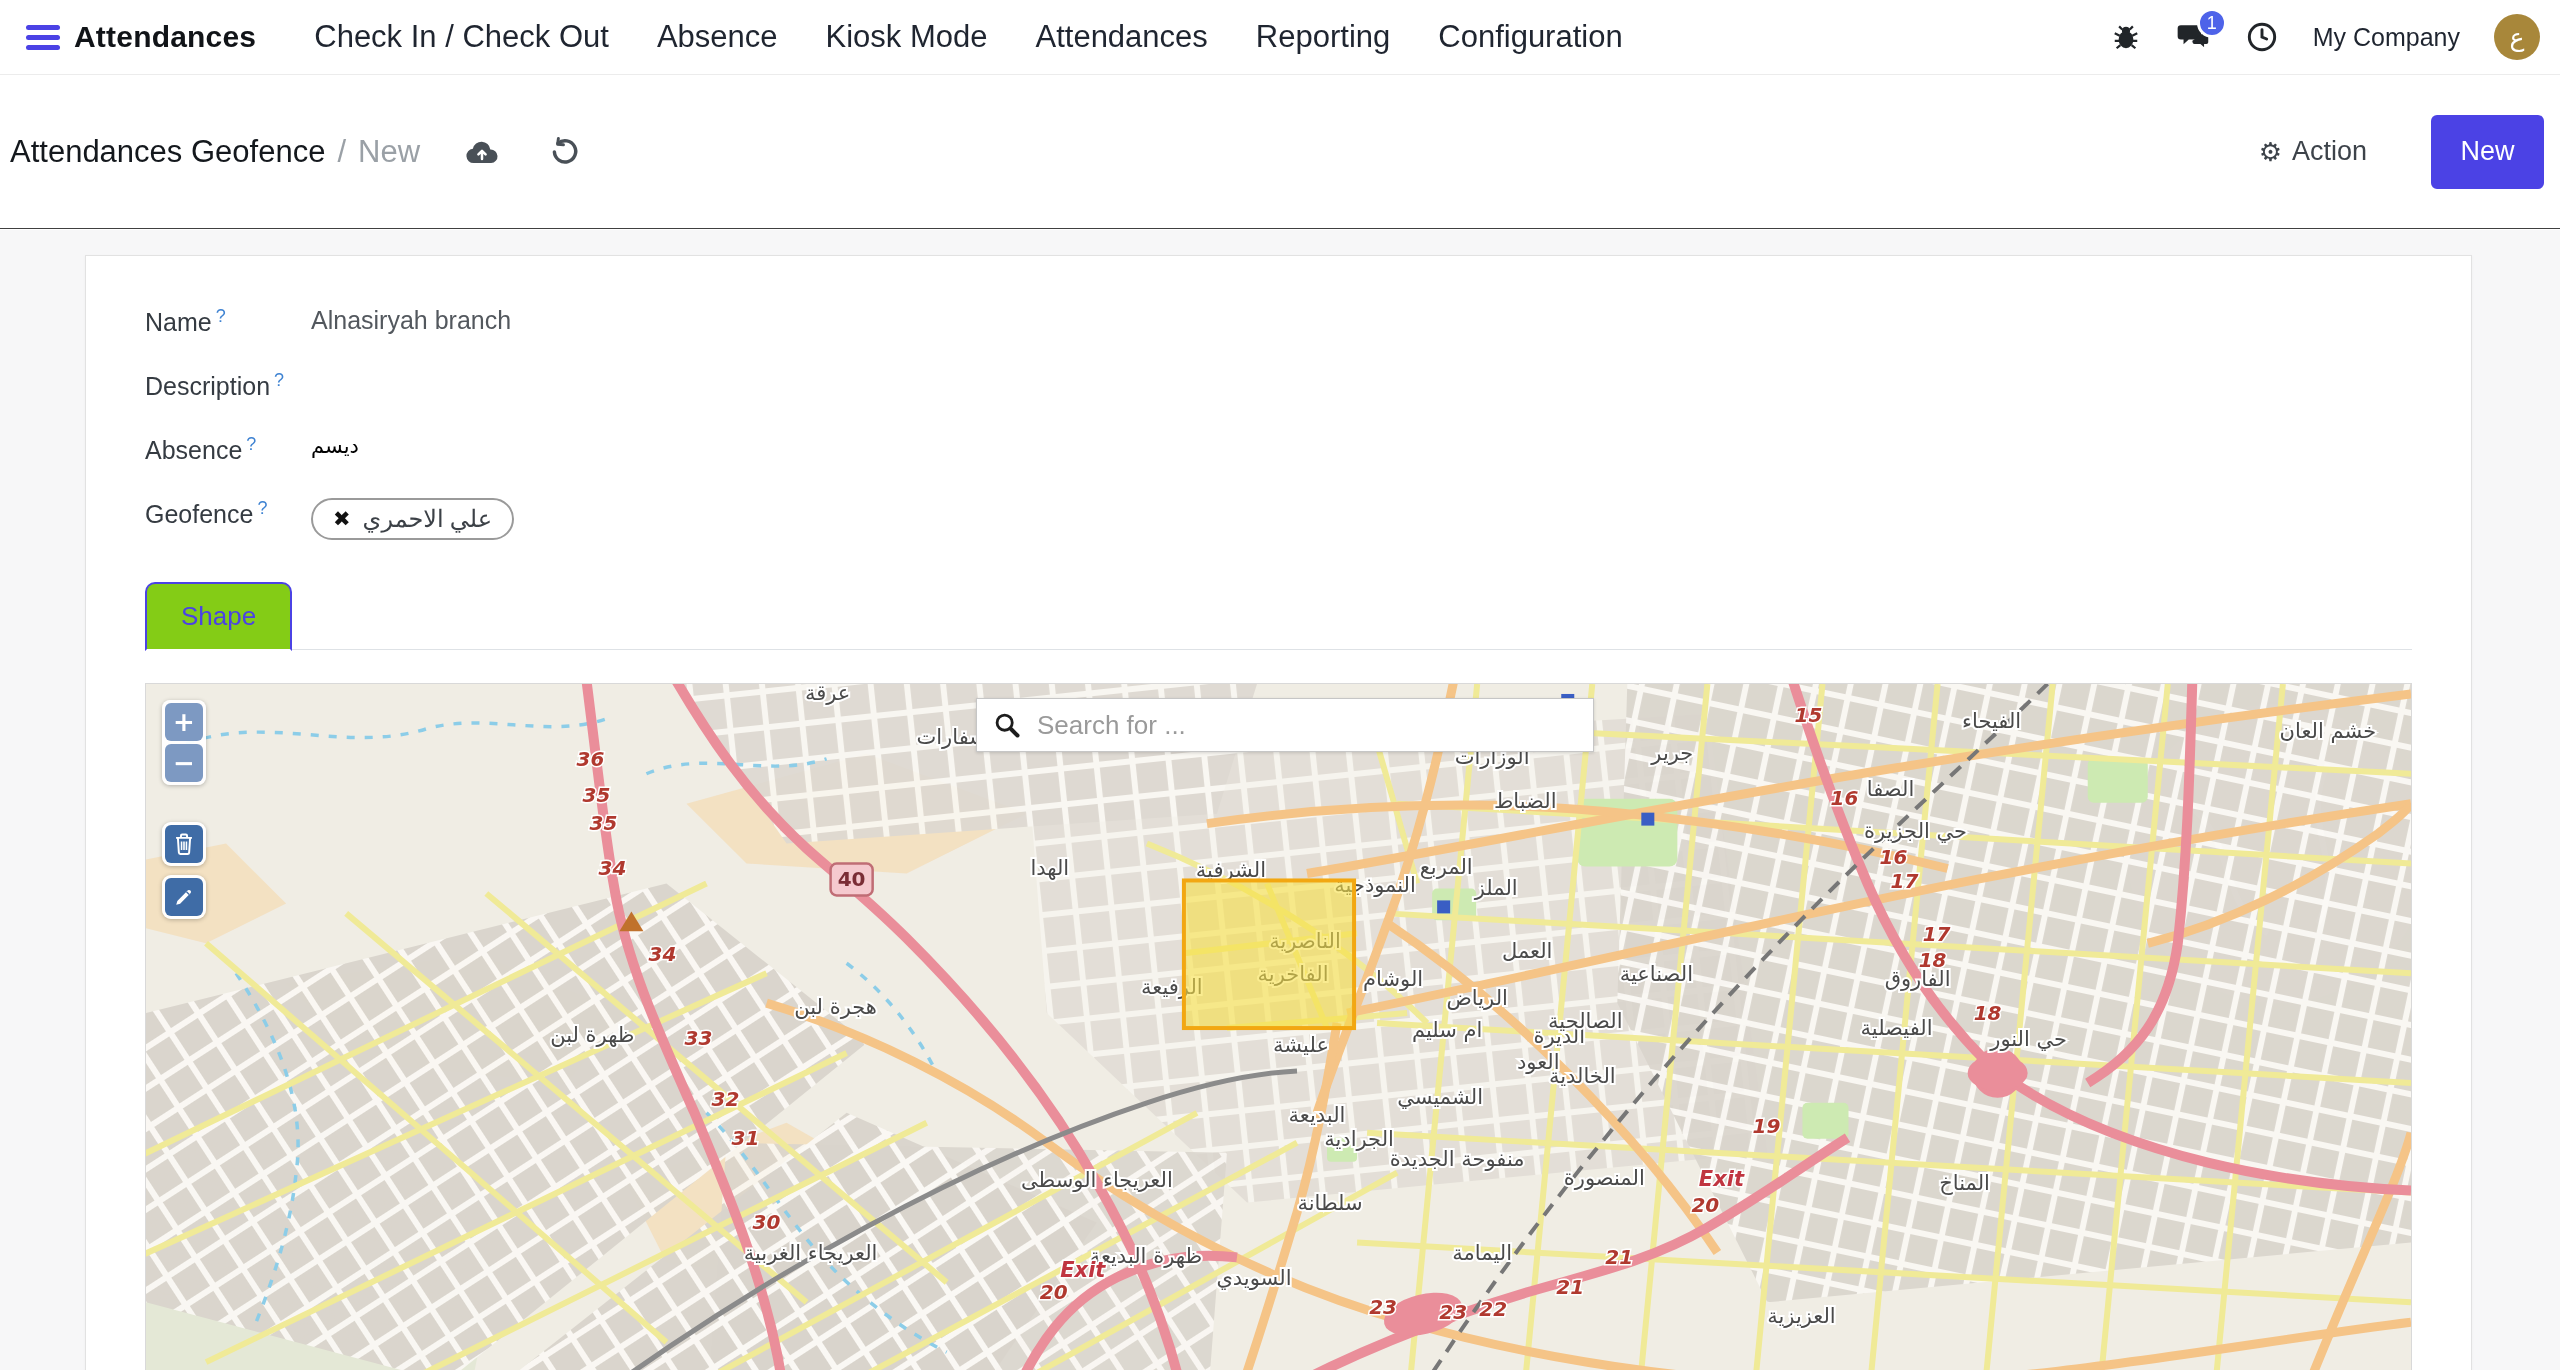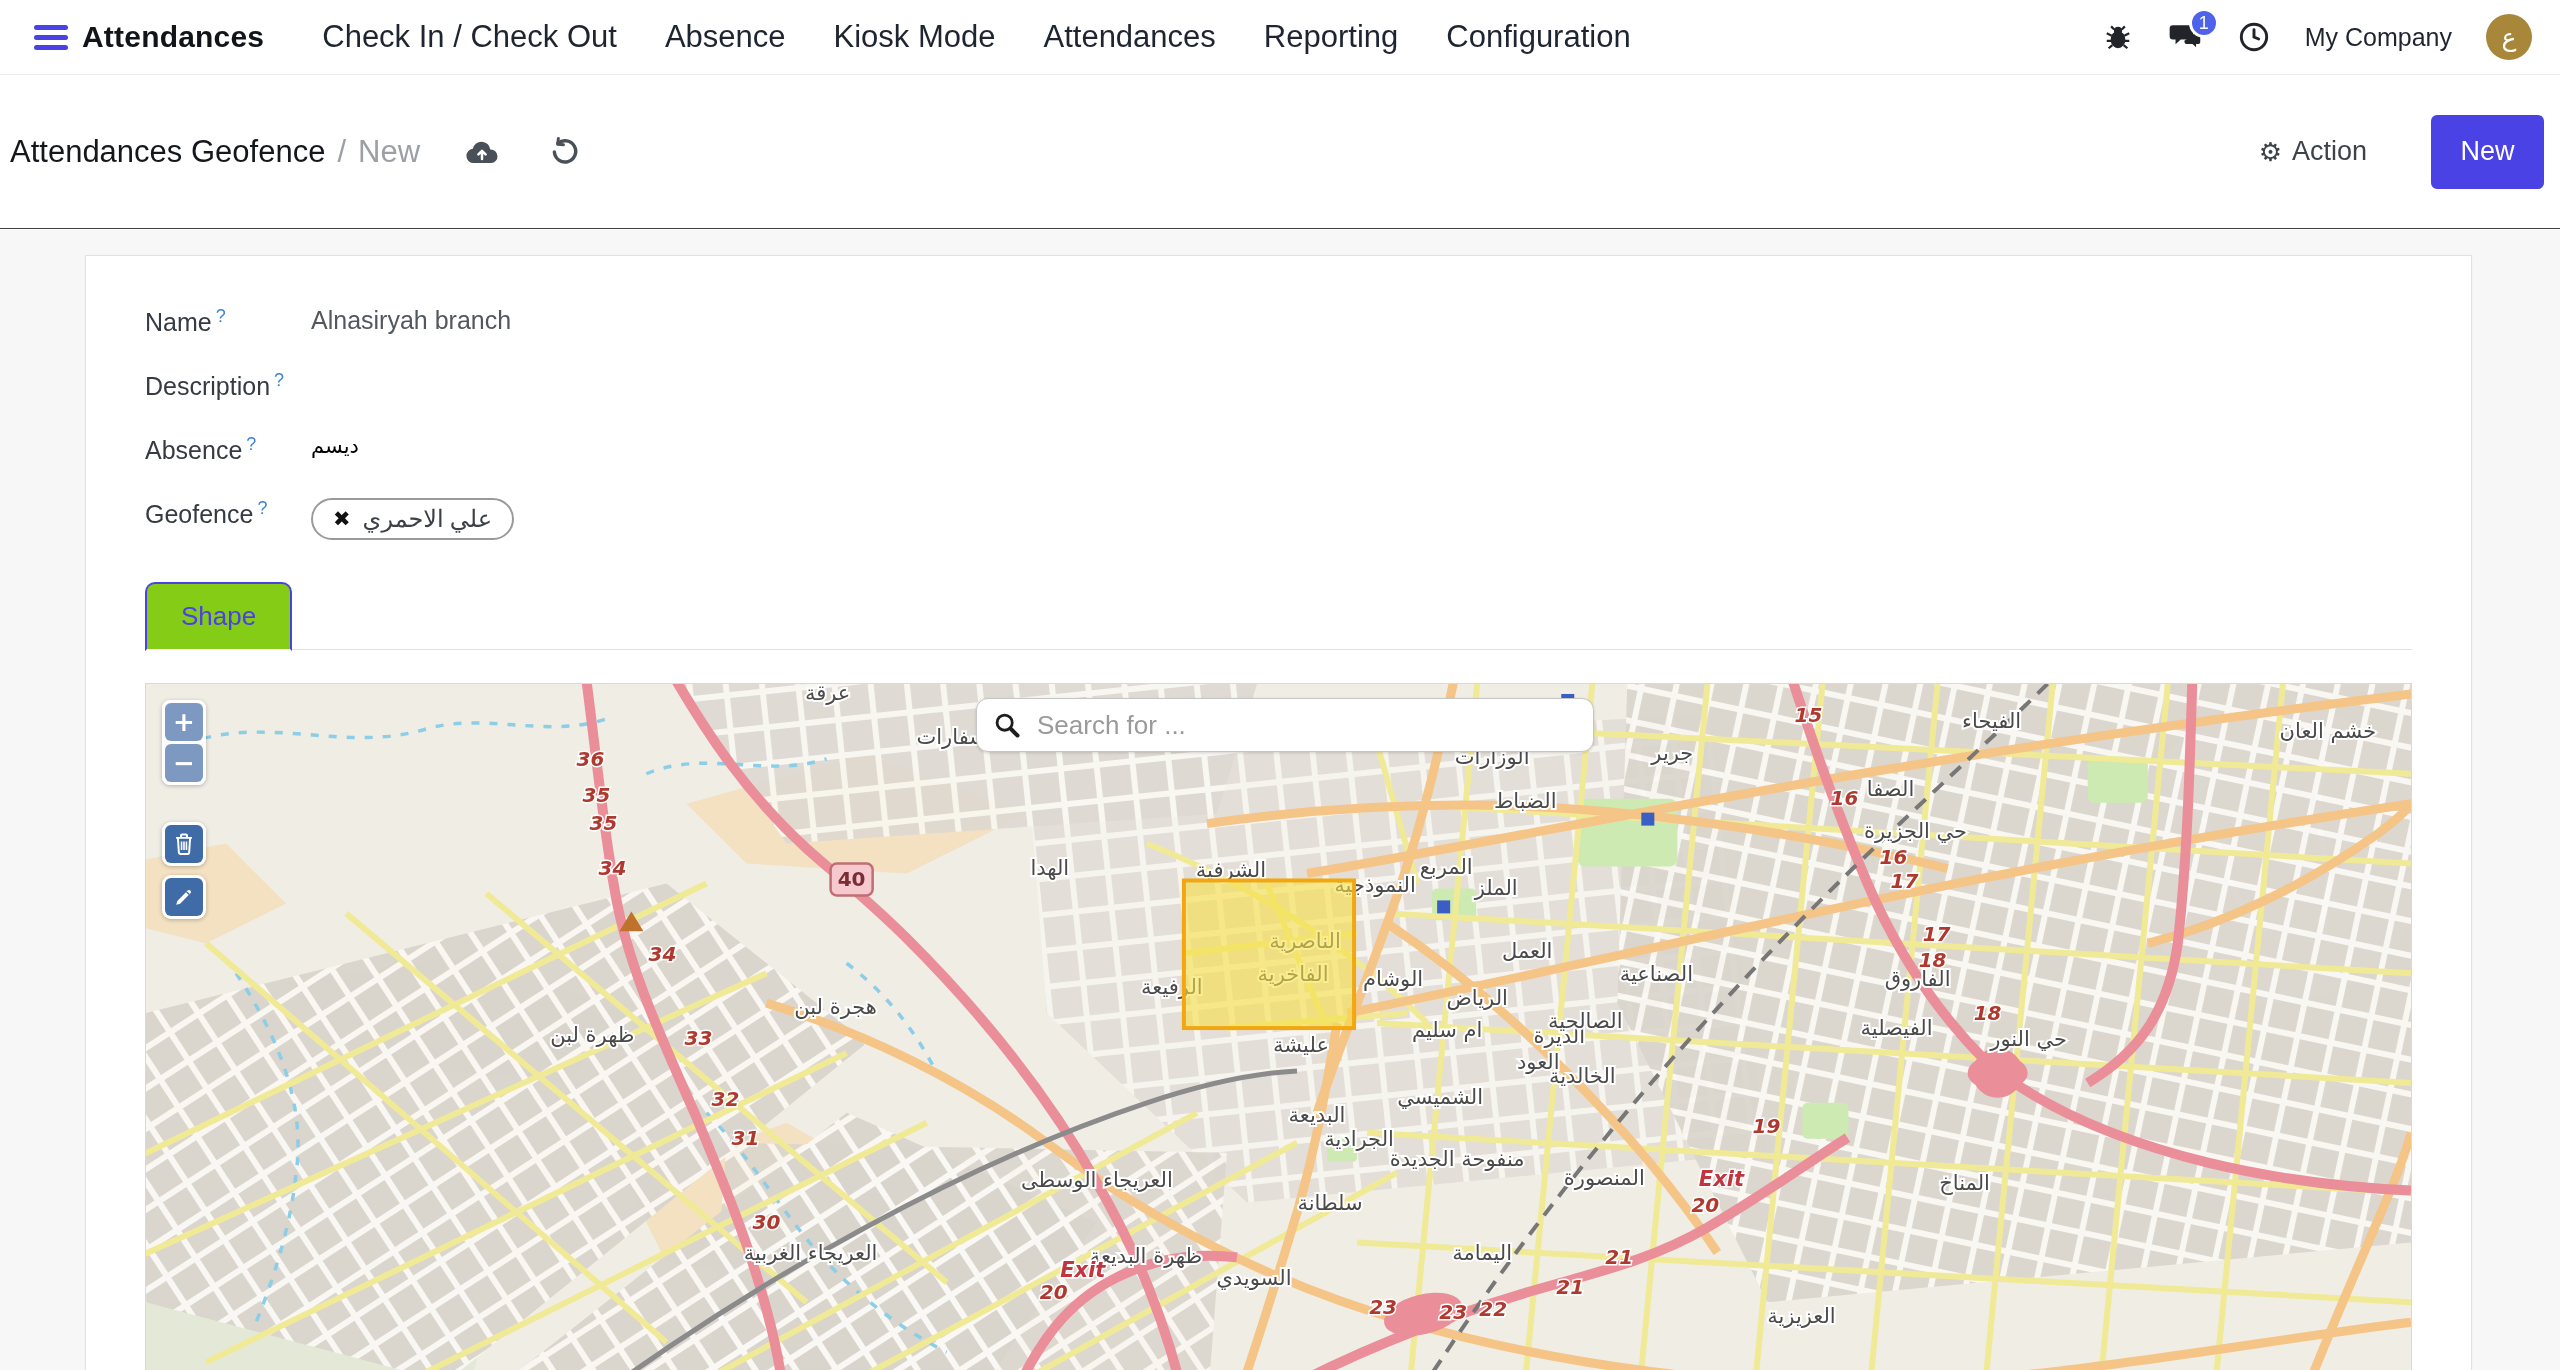--- a/index.html
+++ b/index.html
@@ -1,21 +1,21 @@
 <!DOCTYPE html>
 <html><head>
 <meta charset="utf-8">
 <style>
   * { margin:0; padding:0; box-sizing:border-box; }
   html,body { width:2560px; height:1370px; overflow:hidden; background:#fff;
               font-family:"Liberation Sans", sans-serif; }
 
   
   .navbar { position:absolute; top:0; left:0; right:0; height:75px; background:#fff;
-            border-bottom:1px solid #ececec; display:flex; align-items:center; padding:0 28px; z-index:30; }
+            border-bottom:1px solid #ececec; display:flex; align-items:center; padding:0 20px; z-index:30; }
   .burger { display:flex; flex-direction:column; gap:5px; margin:0 14px 0 6px; cursor:pointer; }
   .burger span { width:34px; height:5px; border-radius:3px; background:#4b42e5; }
   .brand { font-size:30px; font-weight:bold; color:#111418; letter-spacing:.2px; margin-right:38px; }
   .nav-menu { display:flex; list-style:none; align-items:center; gap:8px; }
   .nav-menu li { font-size:31px; color:#1f2530; padding:12px 20px; border-radius:6px; cursor:pointer; white-space:nowrap; }
   .systray { margin-left:auto; display:flex; align-items:center; gap:34px; }
   .tray-icon { position:relative; width:34px; height:34px; display:flex; align-items:center; justify-content:center; cursor:pointer; }
   .tray-icon svg { display:block; }
   .badge { position:absolute; top:-12px; right:-16px; min-width:30px; height:30px; border-radius:15px;
            background:#4e63e9; color:#fff; font-size:18px; display:flex; align-items:center; justify-content:center;
@@ -79,21 +79,21 @@
   .zoom-ctrl { left:16px; top:16px; display:flex; flex-direction:column; gap:3px; }
   .zoom-btn { width:38px; height:38px; background:#7d99c2; color:#fff; border:none; border-radius:6px;
               font-size:26px; font-weight:bold; cursor:pointer; display:flex; align-items:center; justify-content:center;
               font-family:"DejaVu Sans", sans-serif; }
   .draw-ctrl { position:absolute; left:16px; top:138px; display:flex; flex-direction:column; gap:9px; z-index:10; }
   .draw-btn-wrap { background:rgba(255,255,255,.95); border-radius:9px; padding:3px; box-shadow:0 1px 4px rgba(0,0,0,.25); }
   .draw-btn { width:38px; height:38px; background:#3f6ca6; border:none; border-radius:6px; cursor:pointer;
               display:flex; align-items:center; justify-content:center; }
 
   .map-search { position:absolute; left:830px; top:14px; width:618px; height:54px; background:#fff;
-                border:1px solid #c6c6c6; border-radius:12px; display:flex; align-items:center; gap:16px;
+                border:1px solid #c6c6c6; border-radius:0; display:flex; align-items:center; gap:16px;
                 padding:0 16px; z-index:10; box-shadow:0 1px 3px rgba(0,0,0,.15); }
   .map-search input { border:none; outline:none; flex:1; font-size:26px; color:#555; background:transparent;
                       font-family:"Liberation Sans", sans-serif; }
   .map-search input::placeholder { color:#9a9a9a; }
 </style>
 </head>
 <body>
 
 <nav class="navbar">
   <div class="burger">

